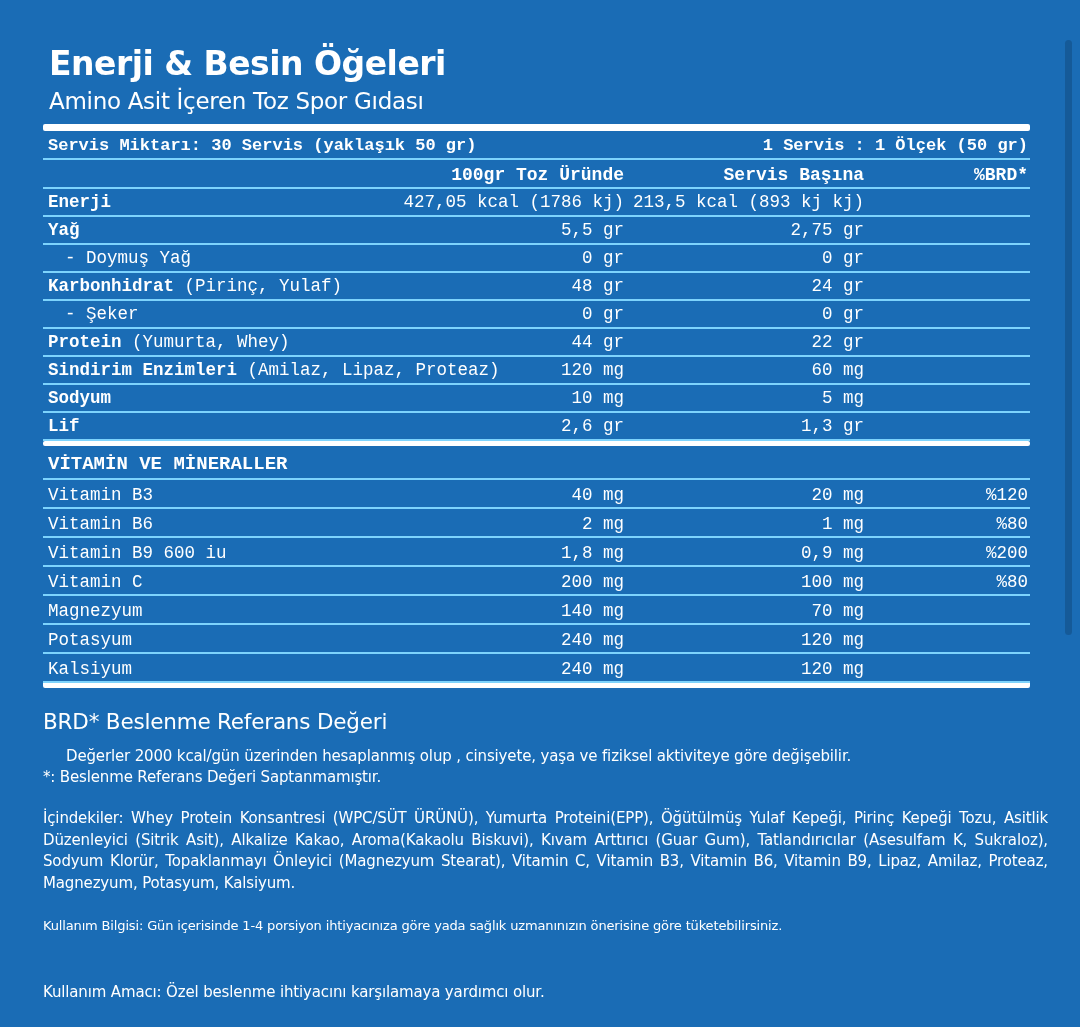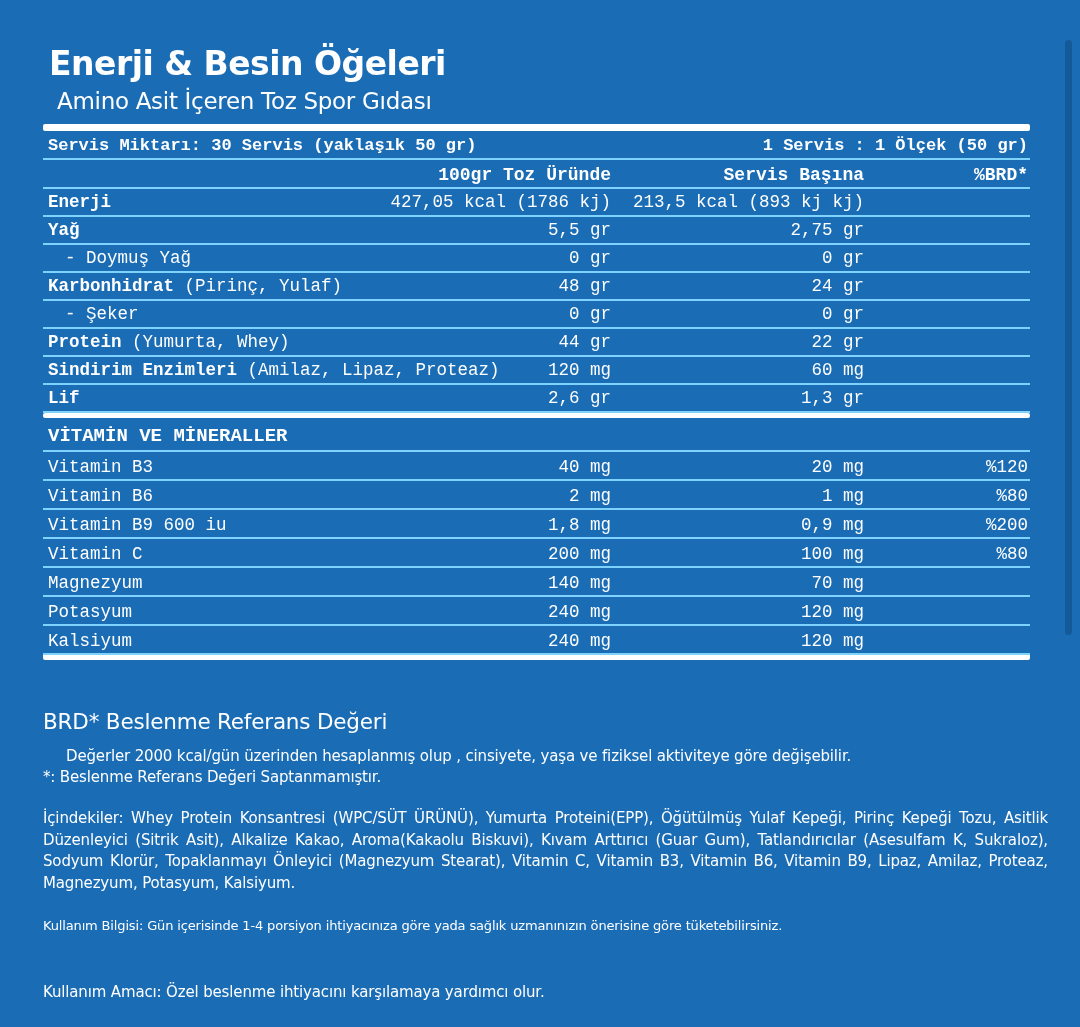--- a/index.html
+++ b/index.html
@@ -8,39 +8,39 @@
     background: #1a6cb5; color: #ffffff;
     font-family: "Liberation Sans", "DejaVu Sans", sans-serif;
     position: relative;
   }
   .title {
     position: absolute; left: 49px; top: 44px;
     font-family: "DejaVu Sans", sans-serif; font-weight: bold;
     font-size: 33px; letter-spacing: -0.5px; line-height: 40px;
   }
   .subtitle {
-    position: absolute; left: 57px; top: 85px;
+    position: absolute; left: 49px; top: 85px;
     font-family: "DejaVu Sans", sans-serif; font-weight: normal;
     font-size: 23px; letter-spacing: -0.3px; line-height: 32px;
   }
   .table { position: absolute; left: 43px; top: 124px; width: 987px; }
   .thick { height: 7px; background: #fff; border-radius: 2px; }
   .row {
     position: relative; height: 26px; line-height: 26px;
     font-size: 17.5px; border-bottom: 2px solid #7dd3fc;
     font-family: Liberation Mono, monospace;
   }
   .row.serv { height: 27px; line-height: 30px; font-weight: bold; font-size: 17px; }
   .row.hdr { height: 27px; line-height: 30px; font-weight: bold; font-size: 18px; }
   .row.vit { height: 27px; line-height: 30px; font-size: 17.5px; }
   .row.sect { height: 32px; line-height: 36px; font-weight: bold; font-size: 19px; border-bottom-width: 2px; }
   .cell-label { position: absolute; left: 5px; white-space: nowrap; }
   .cell-label .b { font-weight: bold; }
   .cell-label.indent { left: 22px; }
-  .c1 { position: absolute; right: 419px; white-space: nowrap; }
+  .c1 { position: absolute; right: 406px; white-space: nowrap; }
   .c2 { position: absolute; right: 166px; white-space: nowrap; }
   .c3 { position: absolute; right: 2px; white-space: nowrap; }
   .brd-title {
     position: absolute; left: 43px; top: 709px;
     font-family: "DejaVu Sans", sans-serif; font-size: 21.5px; letter-spacing: -0.2px;
   }
   .note {
     position: absolute; left: 43px;
     font-family: "DejaVu Sans", sans-serif; font-size: 15px; line-height: 21px;
     letter-spacing: -0.15px;
@@ -118,20 +118,26 @@
         <span class="c2">22 gr</span>
         <span class="c3"></span>
       </div>
       <div class="row">
         <span class="cell-label"><span class="b">Sindirim Enzimleri</span><span style="white-space: pre;"> (Amilaz, Lipaz, Proteaz)</span></span>
         <span class="c1">120 mg</span>
         <span class="c2">60 mg</span>
         <span class="c3"></span>
       </div>
       <div class="row">
+        <span class="cell-label"><span class="b">Sodyum</span><span style="white-space: pre;"></span></span>
+        <span class="c1">10 mg</span>
+        <span class="c2">5 mg</span>
+        <span class="c3"></span>
+      </div>
+      <div class="row">
         <span class="cell-label"><span class="b">Lif</span><span style="white-space: pre;"></span></span>
         <span class="c1">2,6 gr</span>
         <span class="c2">1,3 gr</span>
         <span class="c3"></span>
       </div>
     </div>
   <div class="thick" style="height:5px;"></div>
   <div class="row sect">
     <span class="cell-label">VİTAMİN VE MİNERALLER</span>
   </div>

